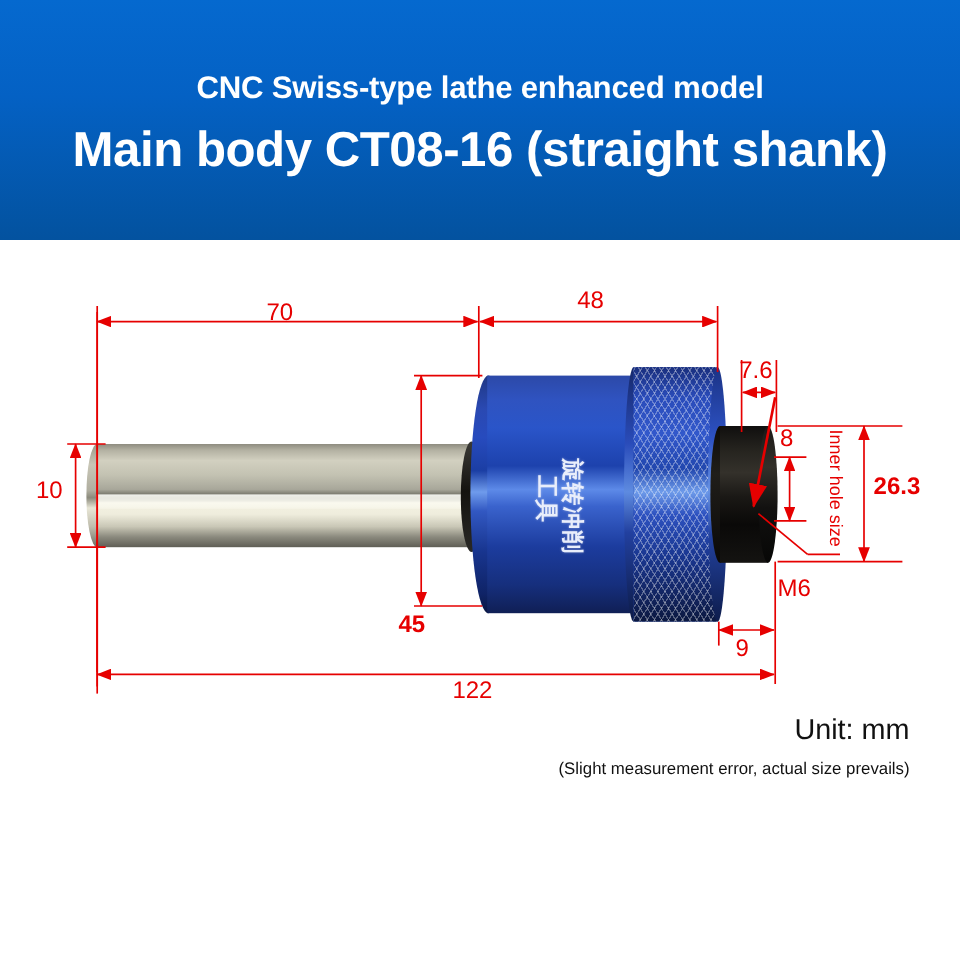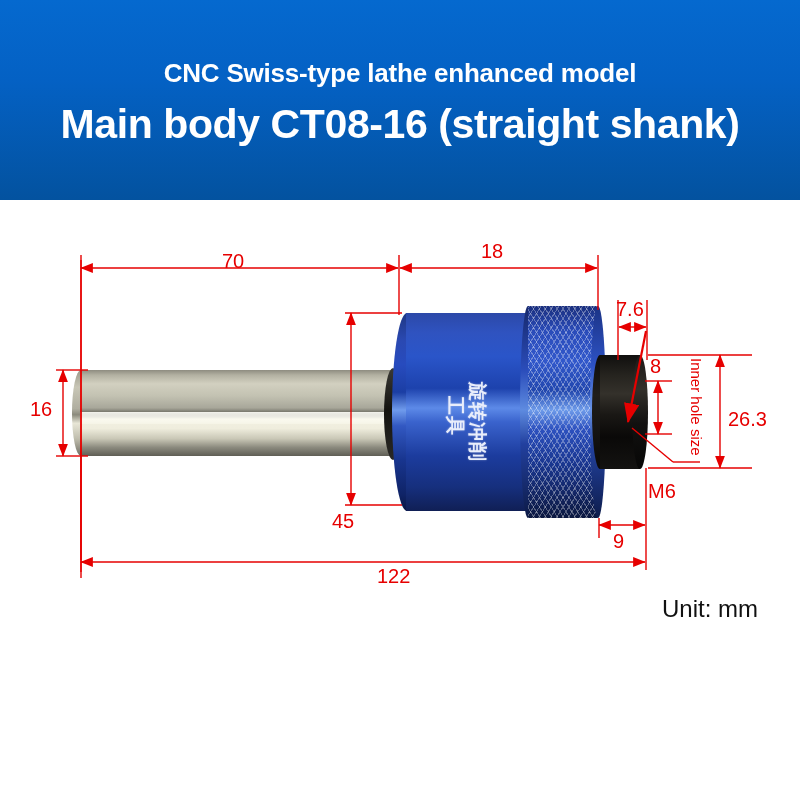--- a/index.html
+++ b/index.html
@@ -347,28 +347,29 @@
 
         <line x1="81" y1="362" x2="645" y2="362" marker-start="url(#arrL)" marker-end="url(#arrR)"></line>
       </g>
       <g stroke="#e60000" stroke-width="2.2" fill="none">
 
         <line x1="646" y1="131" x2="628" y2="222" marker-end="url(#arrR)"></line>
       </g>
     </svg>
 
     <div class="dim" style="left:222px; top:40px;margin-top:10px;">70</div>
-    <div class="dim" style="left:481px; top:40px;">18</div>
+    <div class="dim" style="left:481px; top:40px;">48</div>
     <div class="dim" style="left:616px; top:98px;">7.6</div>
-    <div class="dim" style="left:30px;  top:198px;">16</div>
-    <div class="dim" style="left:332px; top:310px;">45</div>
+    <div class="dim" style="left:30px;  top:198px;">10</div>
+    <div class="dim" style="left:332px; top:310px;font-weight:bold;">45</div>
     <div class="dim" style="left:650px; top:155px;">8</div>
     <div class="dim" style="left:648px; top:240px;margin-top:40px;">M6</div>
     <div class="dim-vert" style="left:705px; top:158px; font-size:15px;">Inner hole size</div>
-    <div class="dim" style="left:728px; top:208px;">26.3</div>
+    <div class="dim" style="left:728px; top:195px;font-weight:bold;">26.3</div>
     <div class="dim" style="left:613px; top:330px;">9</div>
     <div class="dim" style="left:352px; top:365px;margin-left:25px;">122</div>
 
     <div class="unit">Unit: mm</div>
+    <div class="note">(Slight measurement error, actual size prevails)</div>
   </div>
 
 
 </div>
 
 </body></html>

